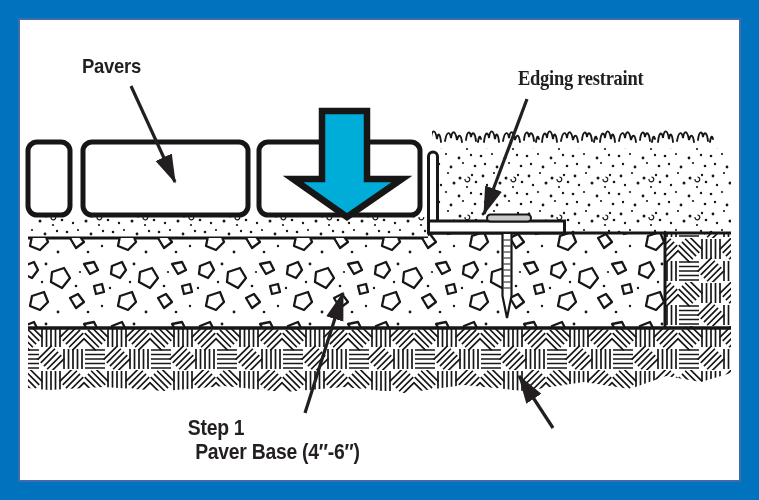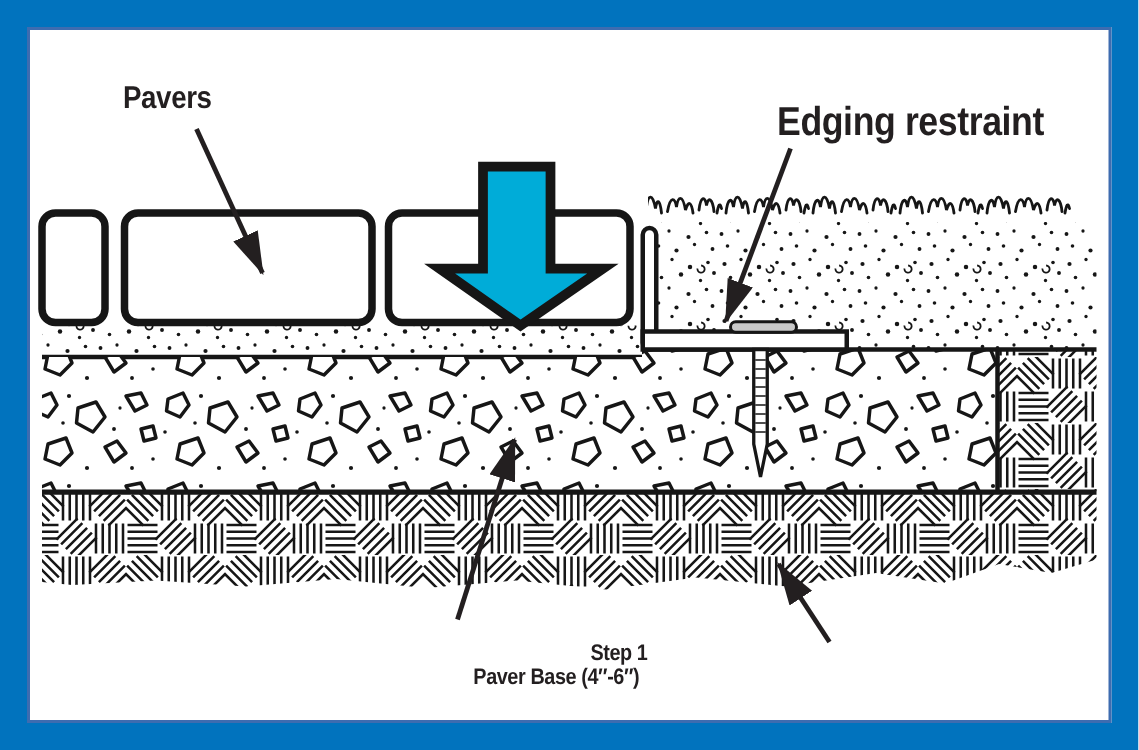--- a/index.html
+++ b/index.html
@@ -27,22 +27,22 @@
     letter-spacing:-0.3px;
   }
   .cx{display:inline-block;transform:scaleX(0.88);transform-origin:center;}
   .cl{display:inline-block;transform:scaleX(0.88);transform-origin:left center;}
   .title-block{
     left:0;top:22px;width:640px;
     text-align:center;
     font-size:27px;
   }
   .pavers-label{left:64px;top:37px;font-size:21px;}
-  .edging-label{left:500px;top:49px;font-size:27px;}
-  .step1-block{left:166px;top:410px;width:250px;text-align:right;font-size:15px;}
+  .edging-label{left:500px;top:49px;font-size:21px;font-family:Liberation Serif, serif;}
+  .step1-block{left:166px;top:398px;width:250px;text-align:left;font-size:22px;}
   .soil-label{left:470px;top:414px;font-size:21px;}
 </style>
 </head>
 <body>
 
 <div class="stage">
   <div class="content">
 
     <svg width="723" height="464" viewBox="0 0 723 464" xmlns="http://www.w3.org/2000/svg" xmlns:xlink="http://www.w3.org/1999/xlink">
       <defs>

